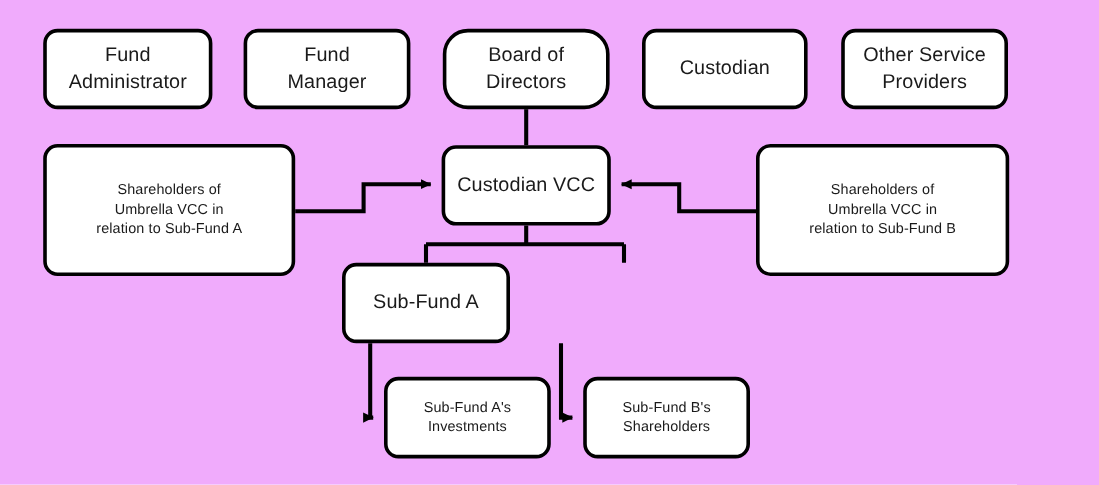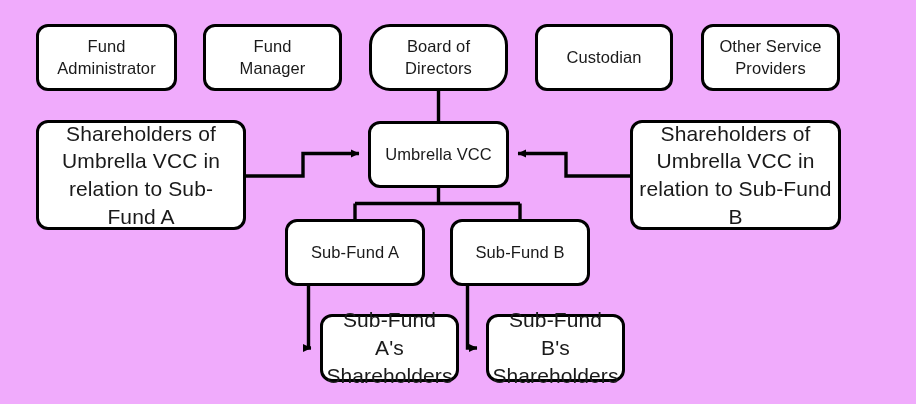--- a/index.html
+++ b/index.html
@@ -26,21 +26,21 @@
     justify-content: center;
     text-align: center;
     color: #1a1a1a;
     font-size: 16.5px;
     line-height: 1.32;
     letter-spacing: 0.1px;
     z-index: 2;
     white-space: pre-line;
     padding: 0 6px;
   }
-  .node.small-text { font-size: 21px; }
+  .node.small-text { font-size: 12px; }
   svg#wires {
     position: absolute;
     left: 0;
     top: 0;
     width: 916px;
     height: 404px;
     z-index: 1;
     pointer-events: none;
   }
 </style>
@@ -80,29 +80,28 @@
 
   <div class="node" style="left:701px; top:24px; width:139px; height:67px;">Other Service
 Providers</div>
 
   <div class="node" style="left:535px; top:24px; width:138px; height:67px;">Custodian</div>
 
   <div class="node small-text" style="left:36px; top:120px; width:210px; height:110px;">Shareholders of
 Umbrella VCC in
 relation to Sub-Fund A</div>
 
-  <div class="node" style="left:368px; top:121px; width:141px; height:67px;">Umbrella VCC</div>
+  <div class="node" style="left:368px; top:121px; width:141px; height:67px;">Custodian VCC</div>
 
   <div class="node small-text" style="left:630px; top:120px; width:211px; height:110px;">Shareholders of
 Umbrella VCC in
 relation to Sub-Fund B</div>
 
   <div class="node" style="left:285px; top:219px; width:140px; height:67px;">Sub-Fund A</div>
 
-  <div class="node" style="left:450px; top:219px; width:140px; height:67px;">Sub-Fund B</div>
 
   <div class="node small-text" style="left:320px; top:314px; width:139px; height:68px;">Sub-Fund A's
-Shareholders</div>
+Investments</div>
 
   <div class="node small-text" style="left:486px; top:314px; width:139px; height:68px;">Sub-Fund B's
 Shareholders</div>
 
 </div>
 
 </body></html>

